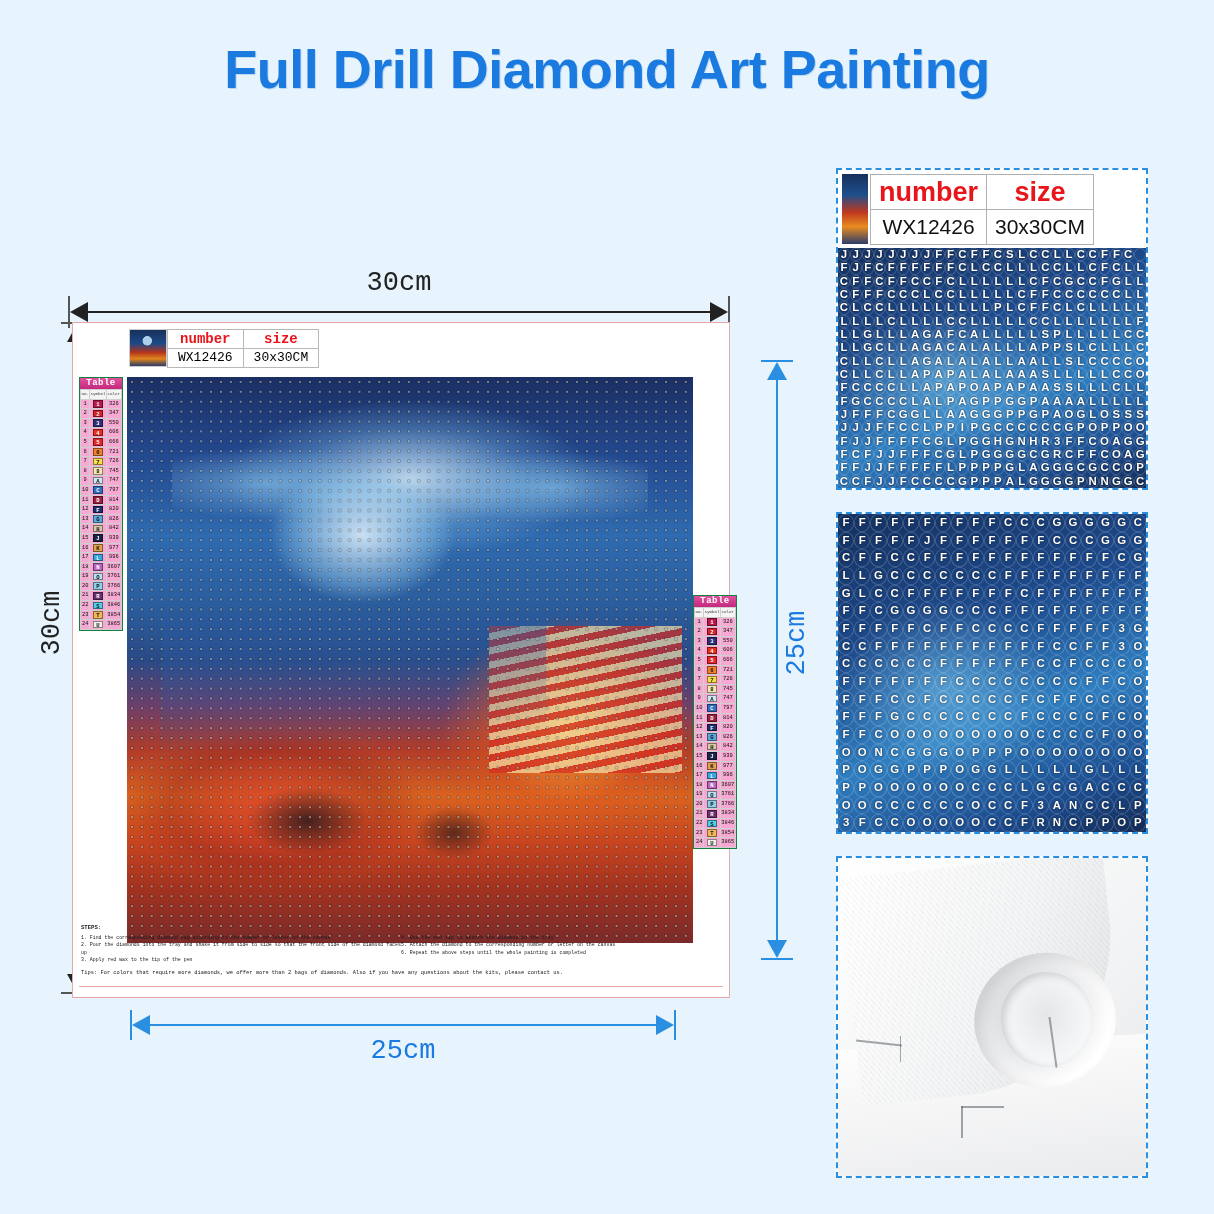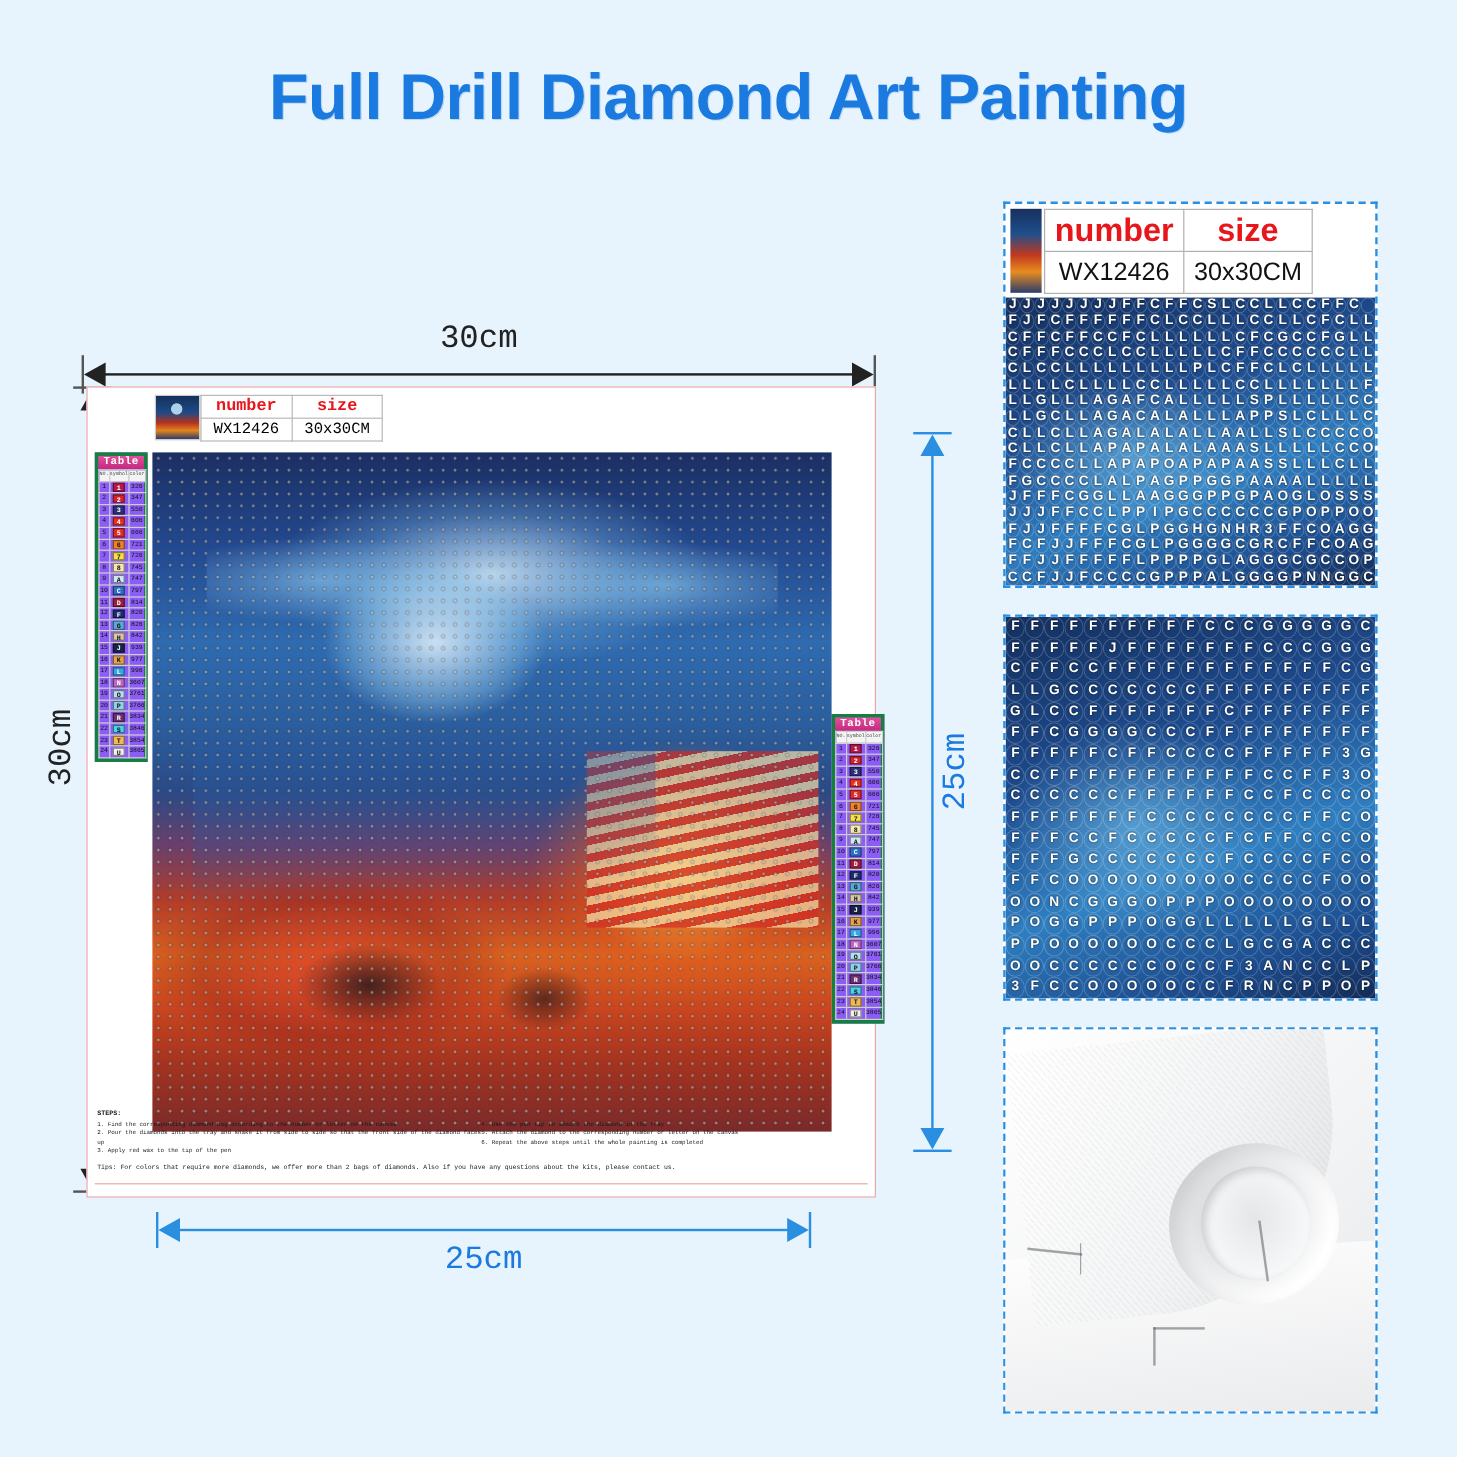--- a/index.html
+++ b/index.html
@@ -7,21 +7,21 @@
   body {
     background: #e8f4fd;
     font-family: "Liberation Sans", sans-serif;
     position: relative;
     overflow: hidden;
   }
 
   
   .title {
     position: absolute;
-    top: 50px; left: 0; width: 1214px;
+    top: 38px; left: 0; width: 1214px;
     text-align: center;
     font-size: 54px;
     font-weight: bold;
     color: #1a7ae0;
     letter-spacing: -0.5px;
     text-shadow: 1px 1px 0 #bcd9f2;
   }
 
   
   .left-zone { position: absolute; left: 0; top: 260px; width: 790px; height: 820px; font-family: Liberation Mono, monospace; }
@@ -139,22 +139,22 @@
     text-align: center;
     line-height: 18px;
     white-space: nowrap;
   }
   .mini-table .hdr { color: #e8151b; font-weight: bold; font-size: 14px; }
 
   
   .legend {
     position: absolute; left: 0px; top: 48px;
     width: 44px;
-    border: 3px solid #15803d;
-    background: #8b5cf6;
+    border: 1px solid #15803d;
+    background: #f9a8d4;
   }
   .legend-title {
     background: linear-gradient(180deg, #e0509c, #c4297e);
     color: #fff; text-align: center;
     font-size: 9px; font-weight: bold; line-height: 11px;
     letter-spacing: .5px;
   }
   .legend table { border-collapse: collapse; width: 100%; }
   .legend td {
     border: 1px solid #cfcfcf;

